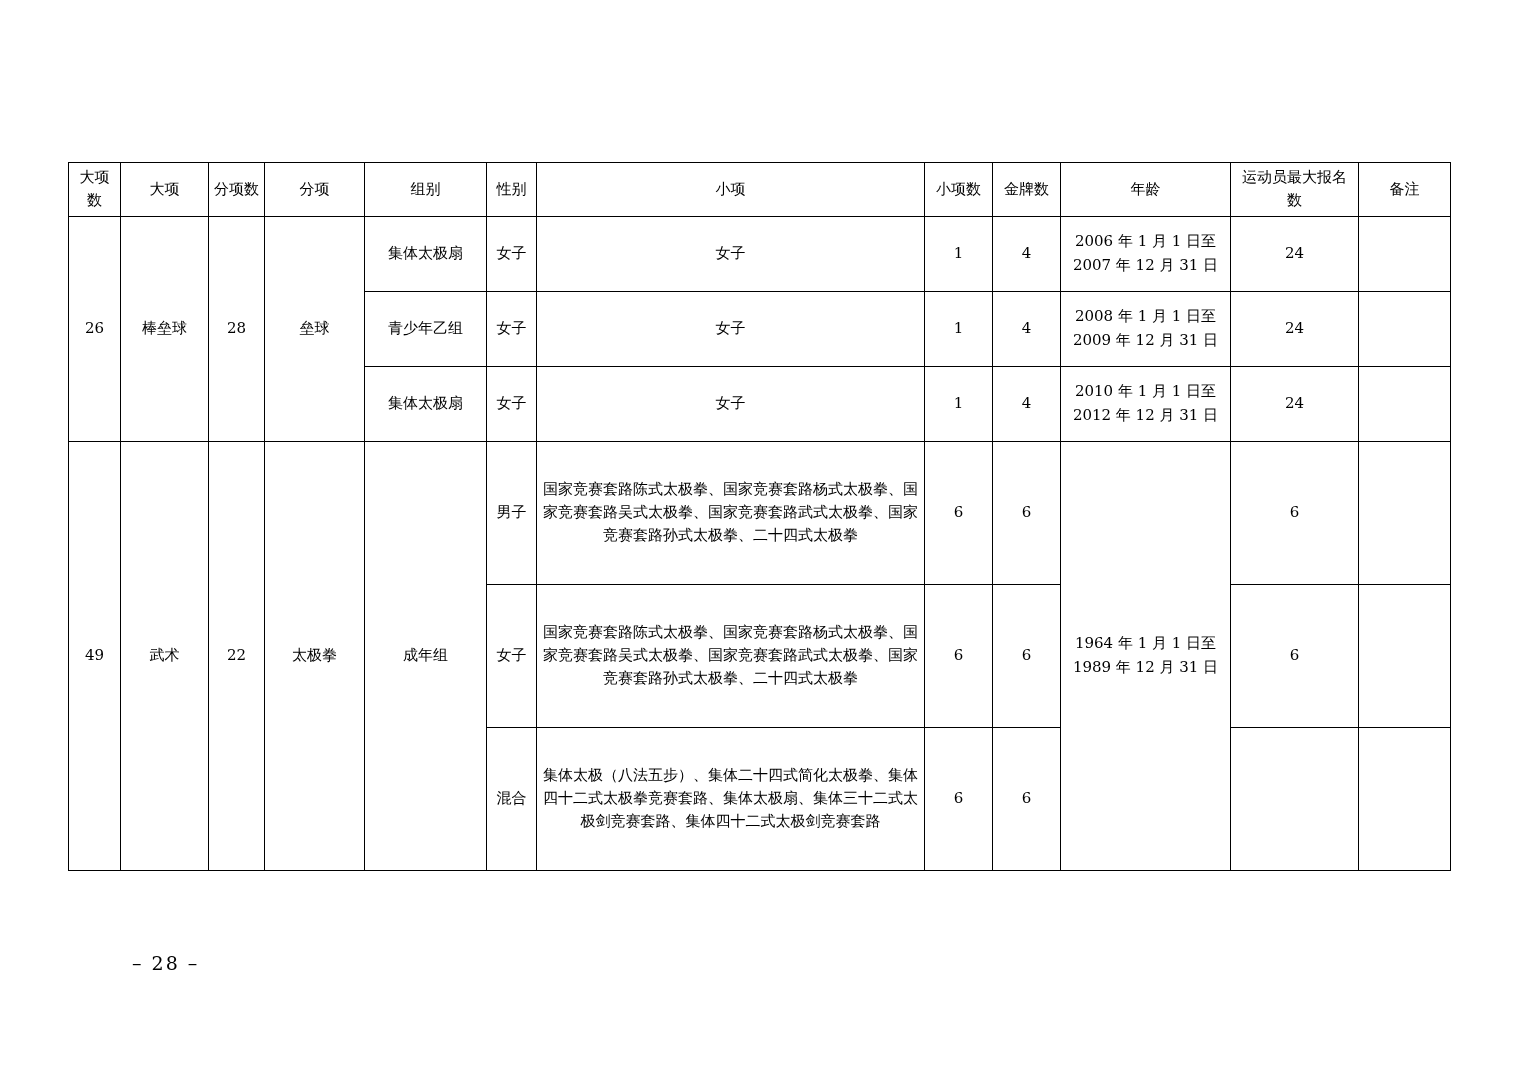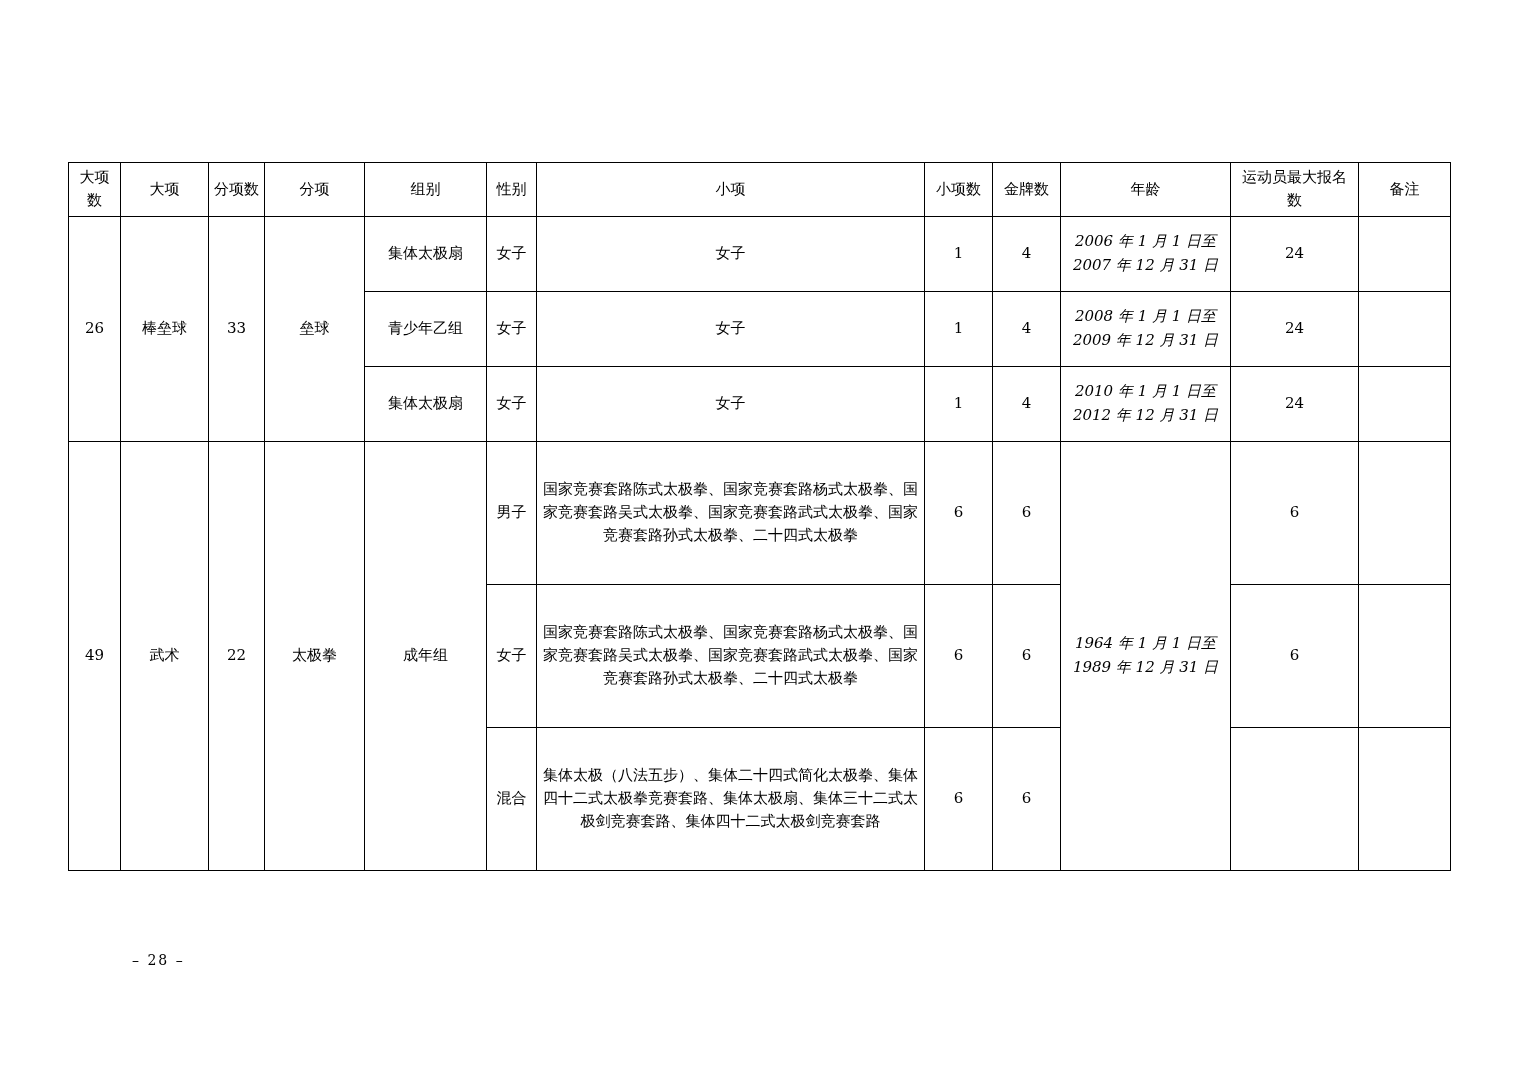--- a/index.html
+++ b/index.html
@@ -62,36 +62,35 @@
   }
   .sex-cell {
     word-break: break-all;
     line-height: 1.5;
     font-size: 15px;
   }
   .age-cell {
     font-size: 15px;
     line-height: 1.75;
     text-align: center;
-    font-style: italic;
   }
   .event-cell {
     text-align: center;
     font-size: 15px;
     line-height: 1.85;
     padding: 10px 16px;
   }
   .r-small td { height: 68px; }
   .r-tall td  { height: 136px; }
 
   .page-number {
     position: absolute;
     left: 132px;
     top: 952px;
-    font-size: 14px;
+    font-size: 19px;
     letter-spacing: 2px;
     font-family: "DejaVu Serif", "Liberation Serif", serif;
   }
 </style>
 </head>
 <body>
 
 <div class="page">
 
   <table class="sched">
@@ -123,21 +122,21 @@
         <td>年龄</td>
         <td>运动员最大报名数</td>
         <td>备注</td>
       </tr>
     </thead>
     <tbody>
 
       <tr class="r-small">
         <td rowspan="3">26</td>
         <td rowspan="3">棒垒球</td>
-        <td rowspan="3">33</td>
+        <td rowspan="3">28</td>
         <td rowspan="3">垒球</td>
         <td>集体太极扇</td>
         <td class="sex-cell">女子</td>
         <td>女子</td>
         <td>1</td>
         <td>4</td>
         <td class="age-cell">2006 年 1 月 1 日至<br>2007 年 12 月 31 日</td>
         <td>24</td>
         <td></td>
       </tr>

